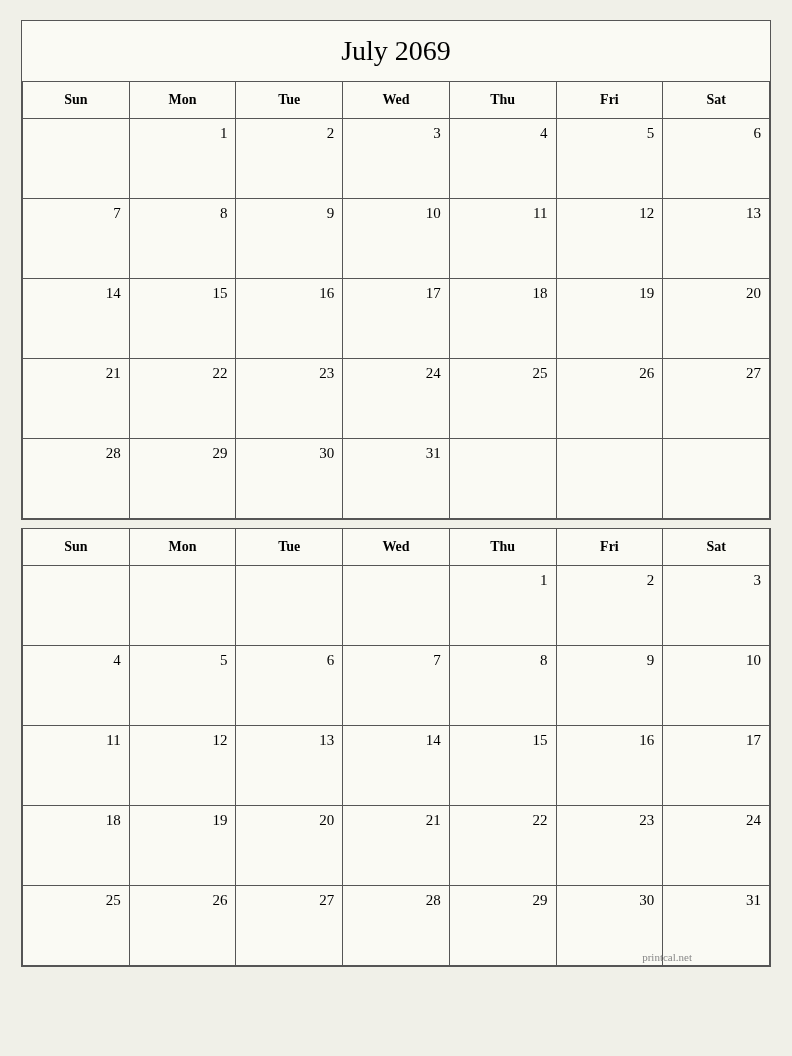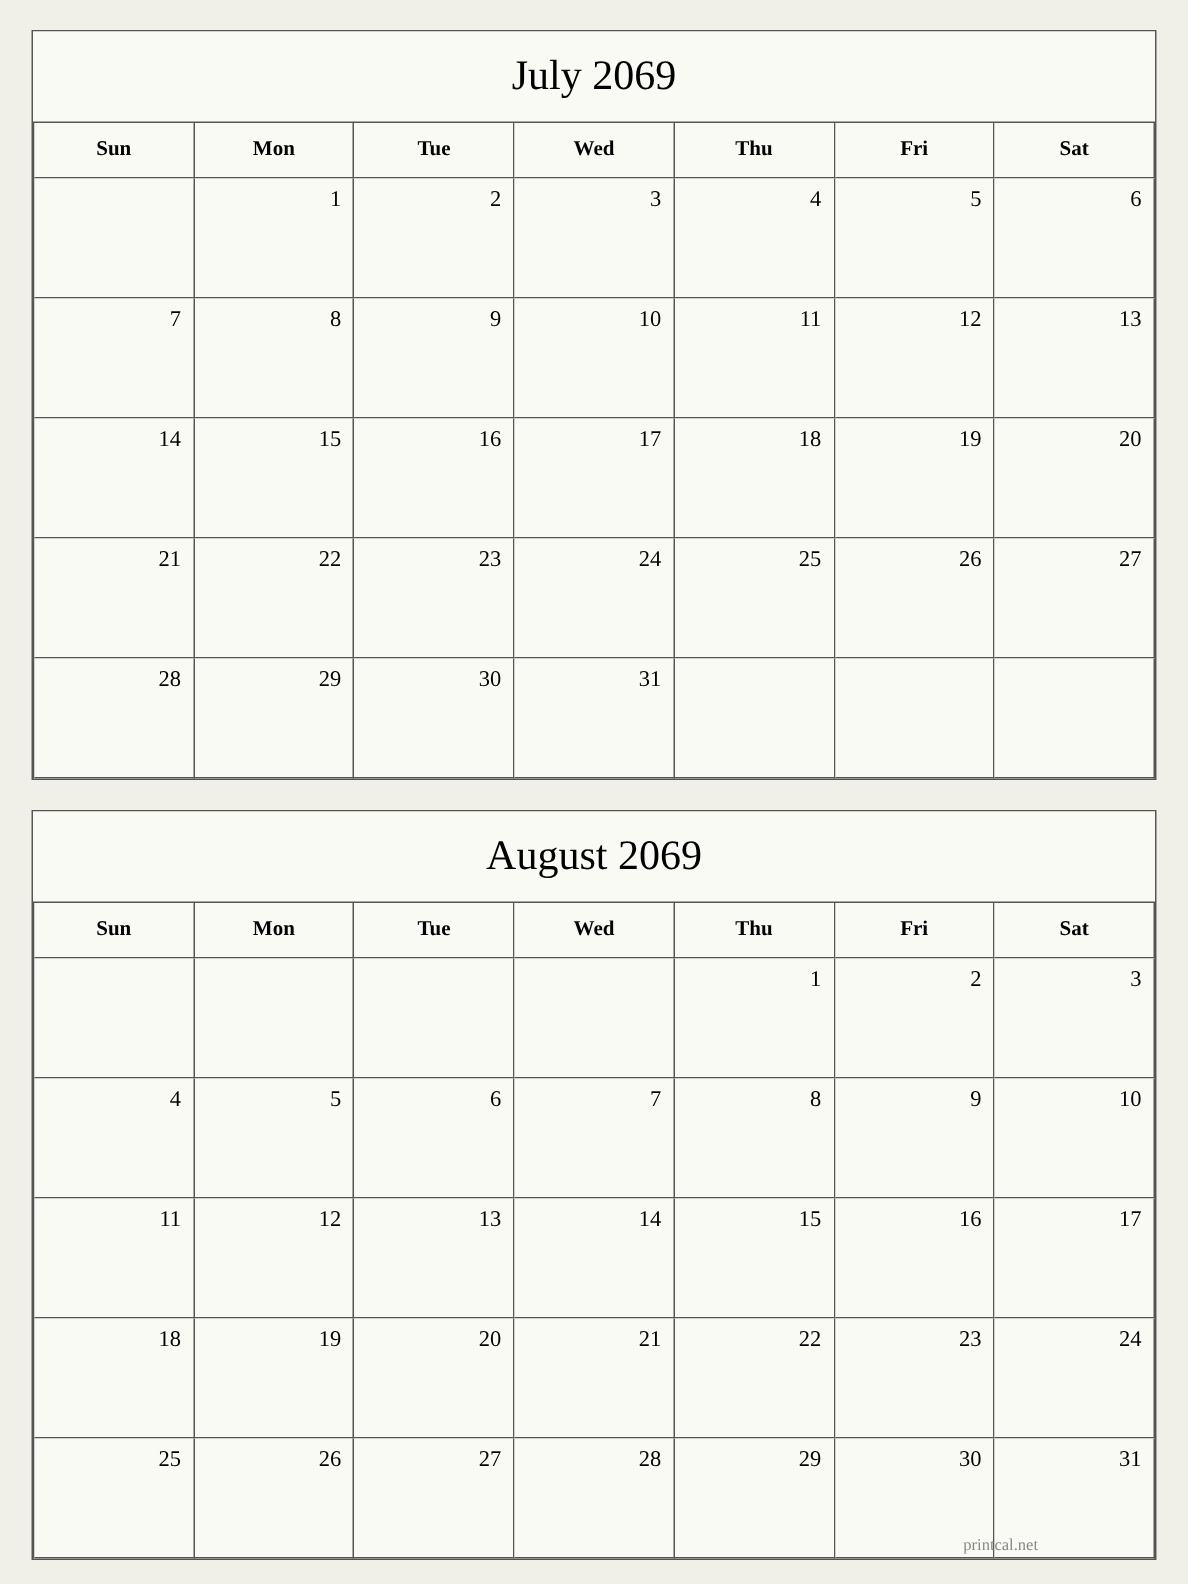--- a/index.html
+++ b/index.html
@@ -15,21 +15,21 @@
       align-items: center;
       padding: 20px;
       font-family: Georgia, 'Times New Roman', serif;
       width: 792px;
       min-height: 1056px;
     }
 
     .calendar-container {
       display: flex;
       flex-direction: column;
-      gap: 20px;
+      gap: 8px;
       width: 750px;
     }
 
     .calendar {
       background: #fafaf4;
       border: 1.5px solid #555;
       width: 100%;
     }
 
     .calendar-title {
@@ -127,21 +127,20 @@
         <div class="day-cell">28</div>
         <div class="day-cell">29</div>
         <div class="day-cell">30</div>
         <div class="day-cell">31</div>
         <div class="day-cell empty"></div>
         <div class="day-cell empty"></div>
         <div class="day-cell empty"></div>
       </div>
     </div>
     <div class="calendar">
-      <div class="calendar-title">August 2069</div>
       <div class="calendar-grid">
         <div class="day-header">Sun</div>
         <div class="day-header">Mon</div>
         <div class="day-header">Tue</div>
         <div class="day-header">Wed</div>
         <div class="day-header">Thu</div>
         <div class="day-header">Fri</div>
         <div class="day-header">Sat</div>
         <div class="day-cell empty"></div>
         <div class="day-cell empty"></div>

